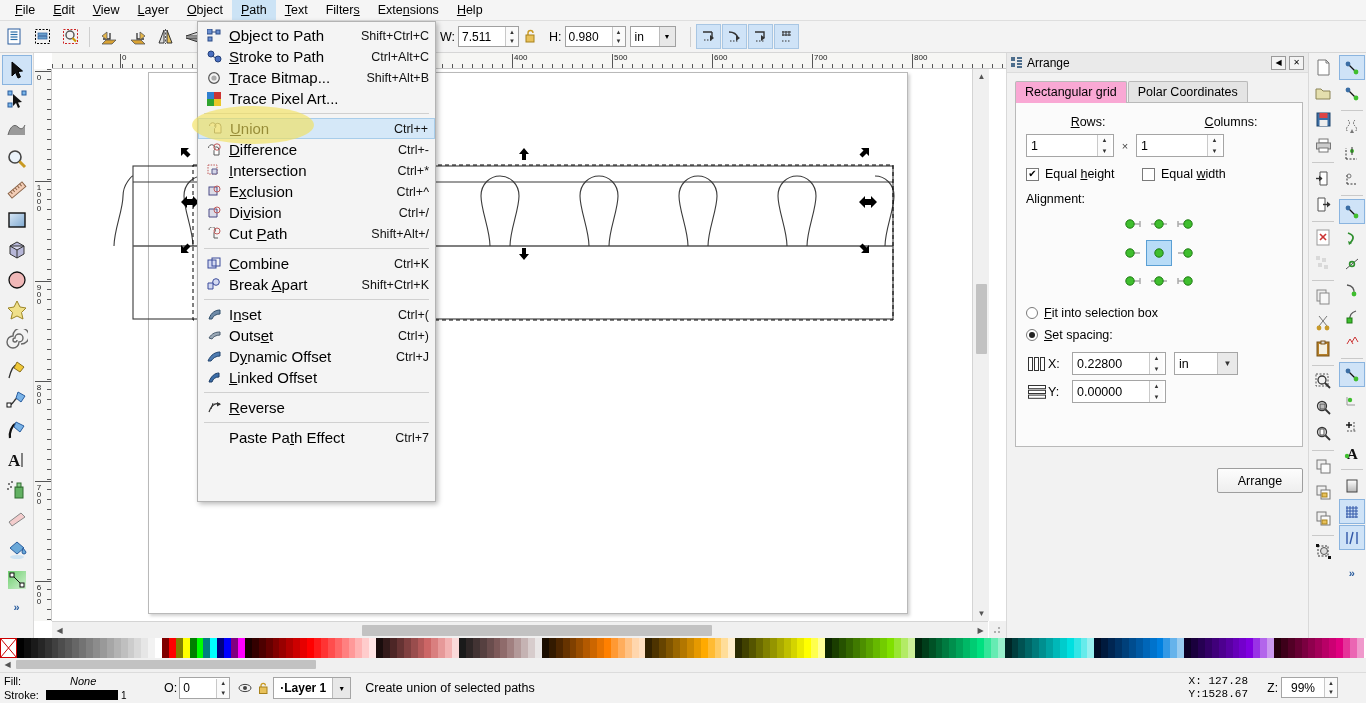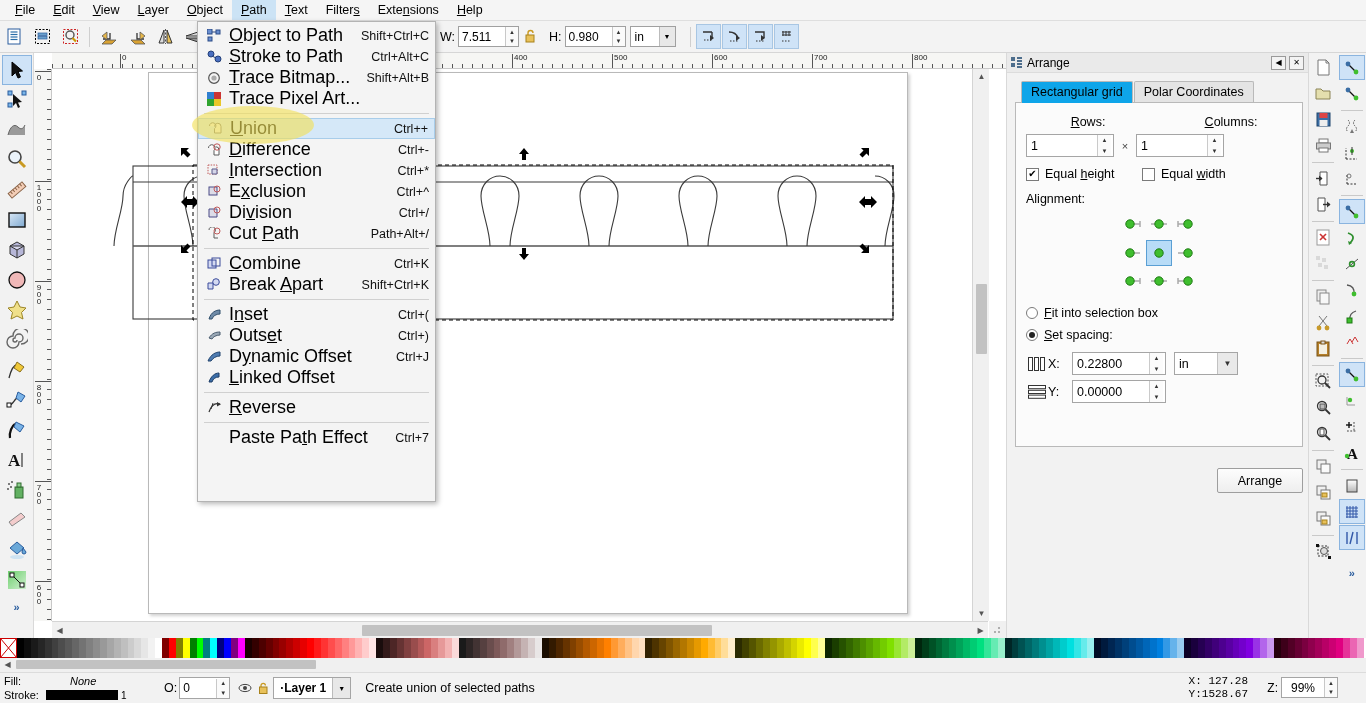--- a/index.html
+++ b/index.html
@@ -147,21 +147,21 @@
   }
   #dock-body {
     position: absolute; left: 8px; top: 28px; width: 288px; height: 400px;
   }
   .tabs { display: flex; height: 22px; }
   .tab {
     padding: 3px 9px 2px 9px; border: 1px solid #b9b9b9; border-bottom: none;
     font-size: 12.5px; background: #e4e4e4; margin-right: 1px;
     border-radius: 2px 2px 0 0;
   }
-  .tab.sel { background: #0ea5e9; position: relative; z-index: 2; margin-left: 6px; }
+  .tab.sel { background: #f9a8d4; position: relative; z-index: 2; }
   .tabpanel {
     border: 1px solid #b9b9b9; background: #fbfbfb;
     height: 345px; margin-top: -1px; padding: 10px;
     position: relative;
   }
   .lbl { font-size: 12.5px; }
   .ud { text-decoration: underline; }
   .num-field {
     display: flex; align-items: center; height: 23px;
     border: 1px solid #a5a5a5; background: #fff;
@@ -284,21 +284,21 @@
   }
   .pm-row {
     display: flex; align-items: center; height: 21px;
     padding: 0 6px 0 6px; position: relative;
   }
   .pm-row.hl { background: #d5e8f8; border: 1px solid #a8cdea; height: 21px; }
   .pm-ico {
     width: 20px; height: 17px; display: flex; align-items: center;
     justify-content: center; flex: none; margin-right: 5px;
   }
-  .pm-lbl { flex: 1; font-size: 18px; }
+  .pm-lbl { flex: 1; font-size: 15px; }
   .pm-key { font-size: 12.5px; color: #111; padding-left: 12px; }
   .pm-sep { height: 1px; background: #d0d0d0; margin: 4px 6px; }
   #union-highlight {
     position: absolute; left: 192px; top: 106px; width: 122px; height: 38px;
     background: #f2e157; opacity: 0.62; border-radius: 50%;
     z-index: 60; pointer-events: none;
   }
 </style>
 </head>
 <body>
@@ -1693,21 +1693,21 @@
         <span class="pm-key">Ctrl+/</span>
       </div>
       <div class="pm-row">
         <span class="pm-ico">
           <svg width="15" height="14" viewBox="0 0 15 14">
             <path d="M2 3 a3.2 3.2 0 1 1 5 2.6 V11 H11" fill="none" stroke="#5a5a5a"></path>
             <circle cx="10" cy="4" r="3" fill="none" stroke="#c05a5a"></circle>
           </svg>
         </span>
         <span class="pm-lbl">Cut <u>P</u>ath</span>
-        <span class="pm-key">Path+Alt+/</span>
+        <span class="pm-key">Shift+Alt+/</span>
       </div>
       <div class="pm-sep"></div>
       <div class="pm-row">
         <span class="pm-ico">
           <svg width="15" height="14" viewBox="0 0 15 14">
             <rect x="1" y="3" width="8" height="8" fill="#d3d9f2" stroke="#3a4a9a"></rect>
             <rect x="5" y="1" width="8" height="8" fill="none" stroke="#3a4a9a"></rect>
           </svg>
         </span>
         <span class="pm-lbl"><u>C</u>ombine</span>

